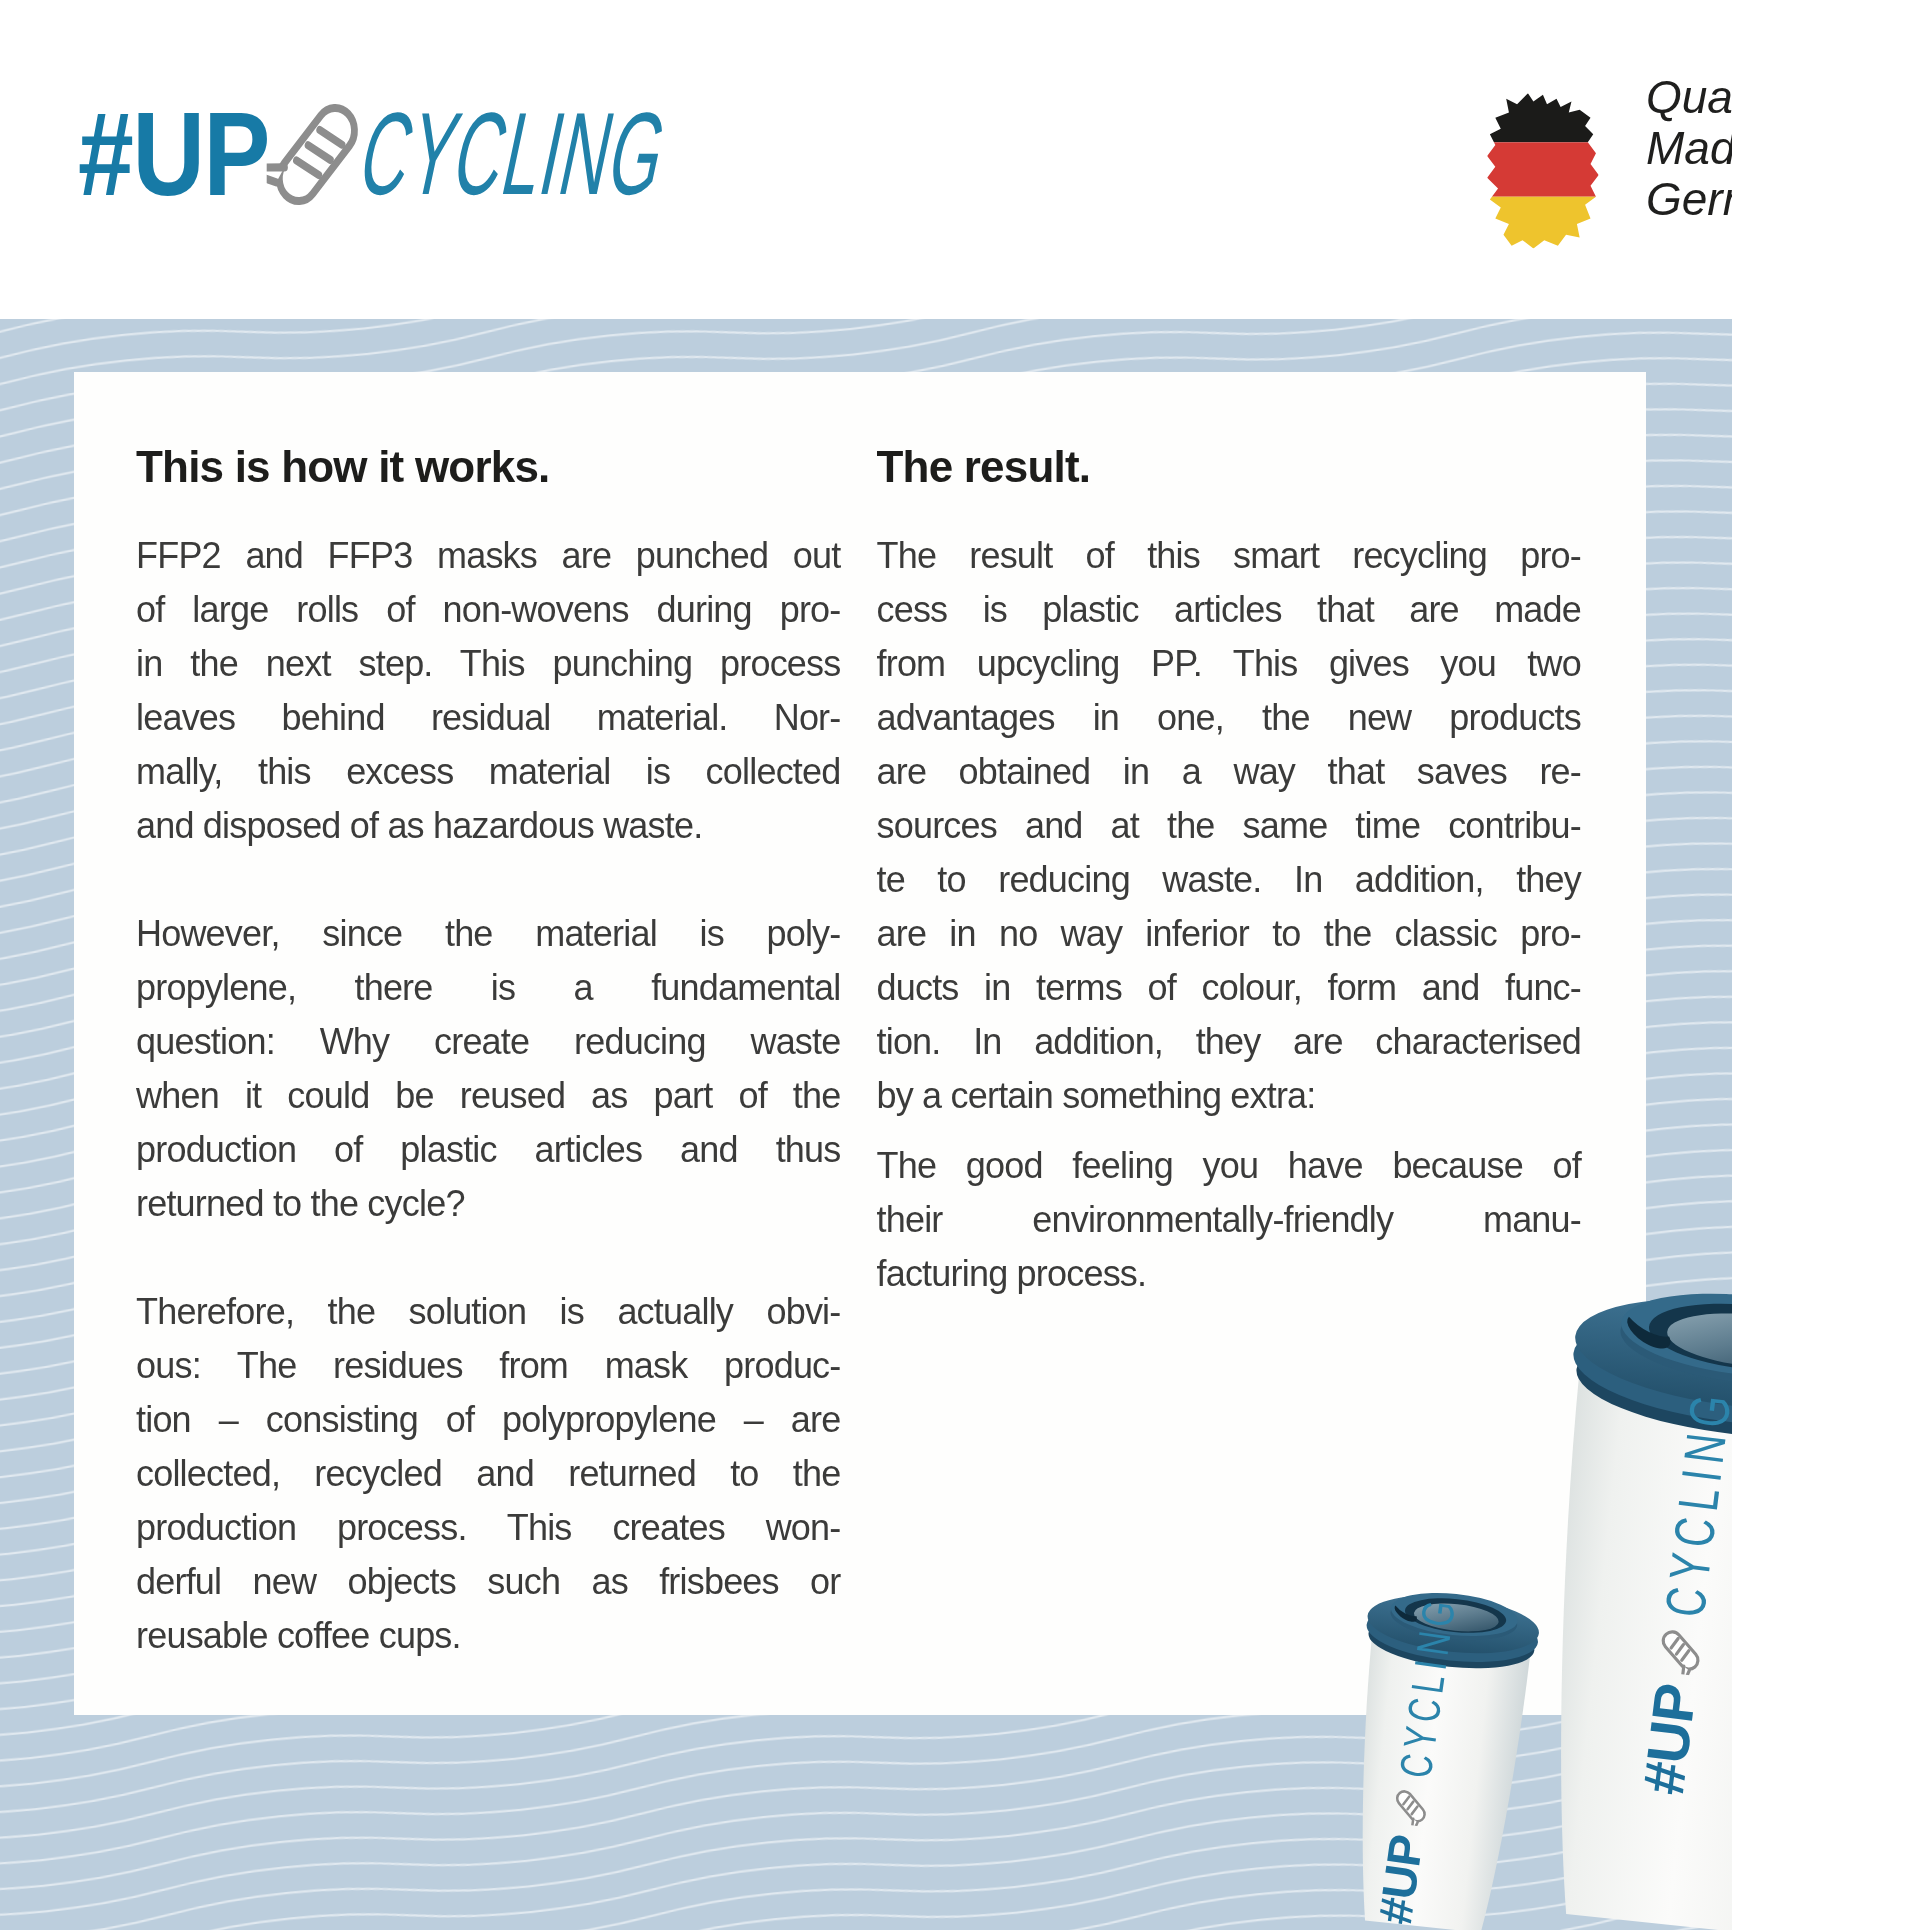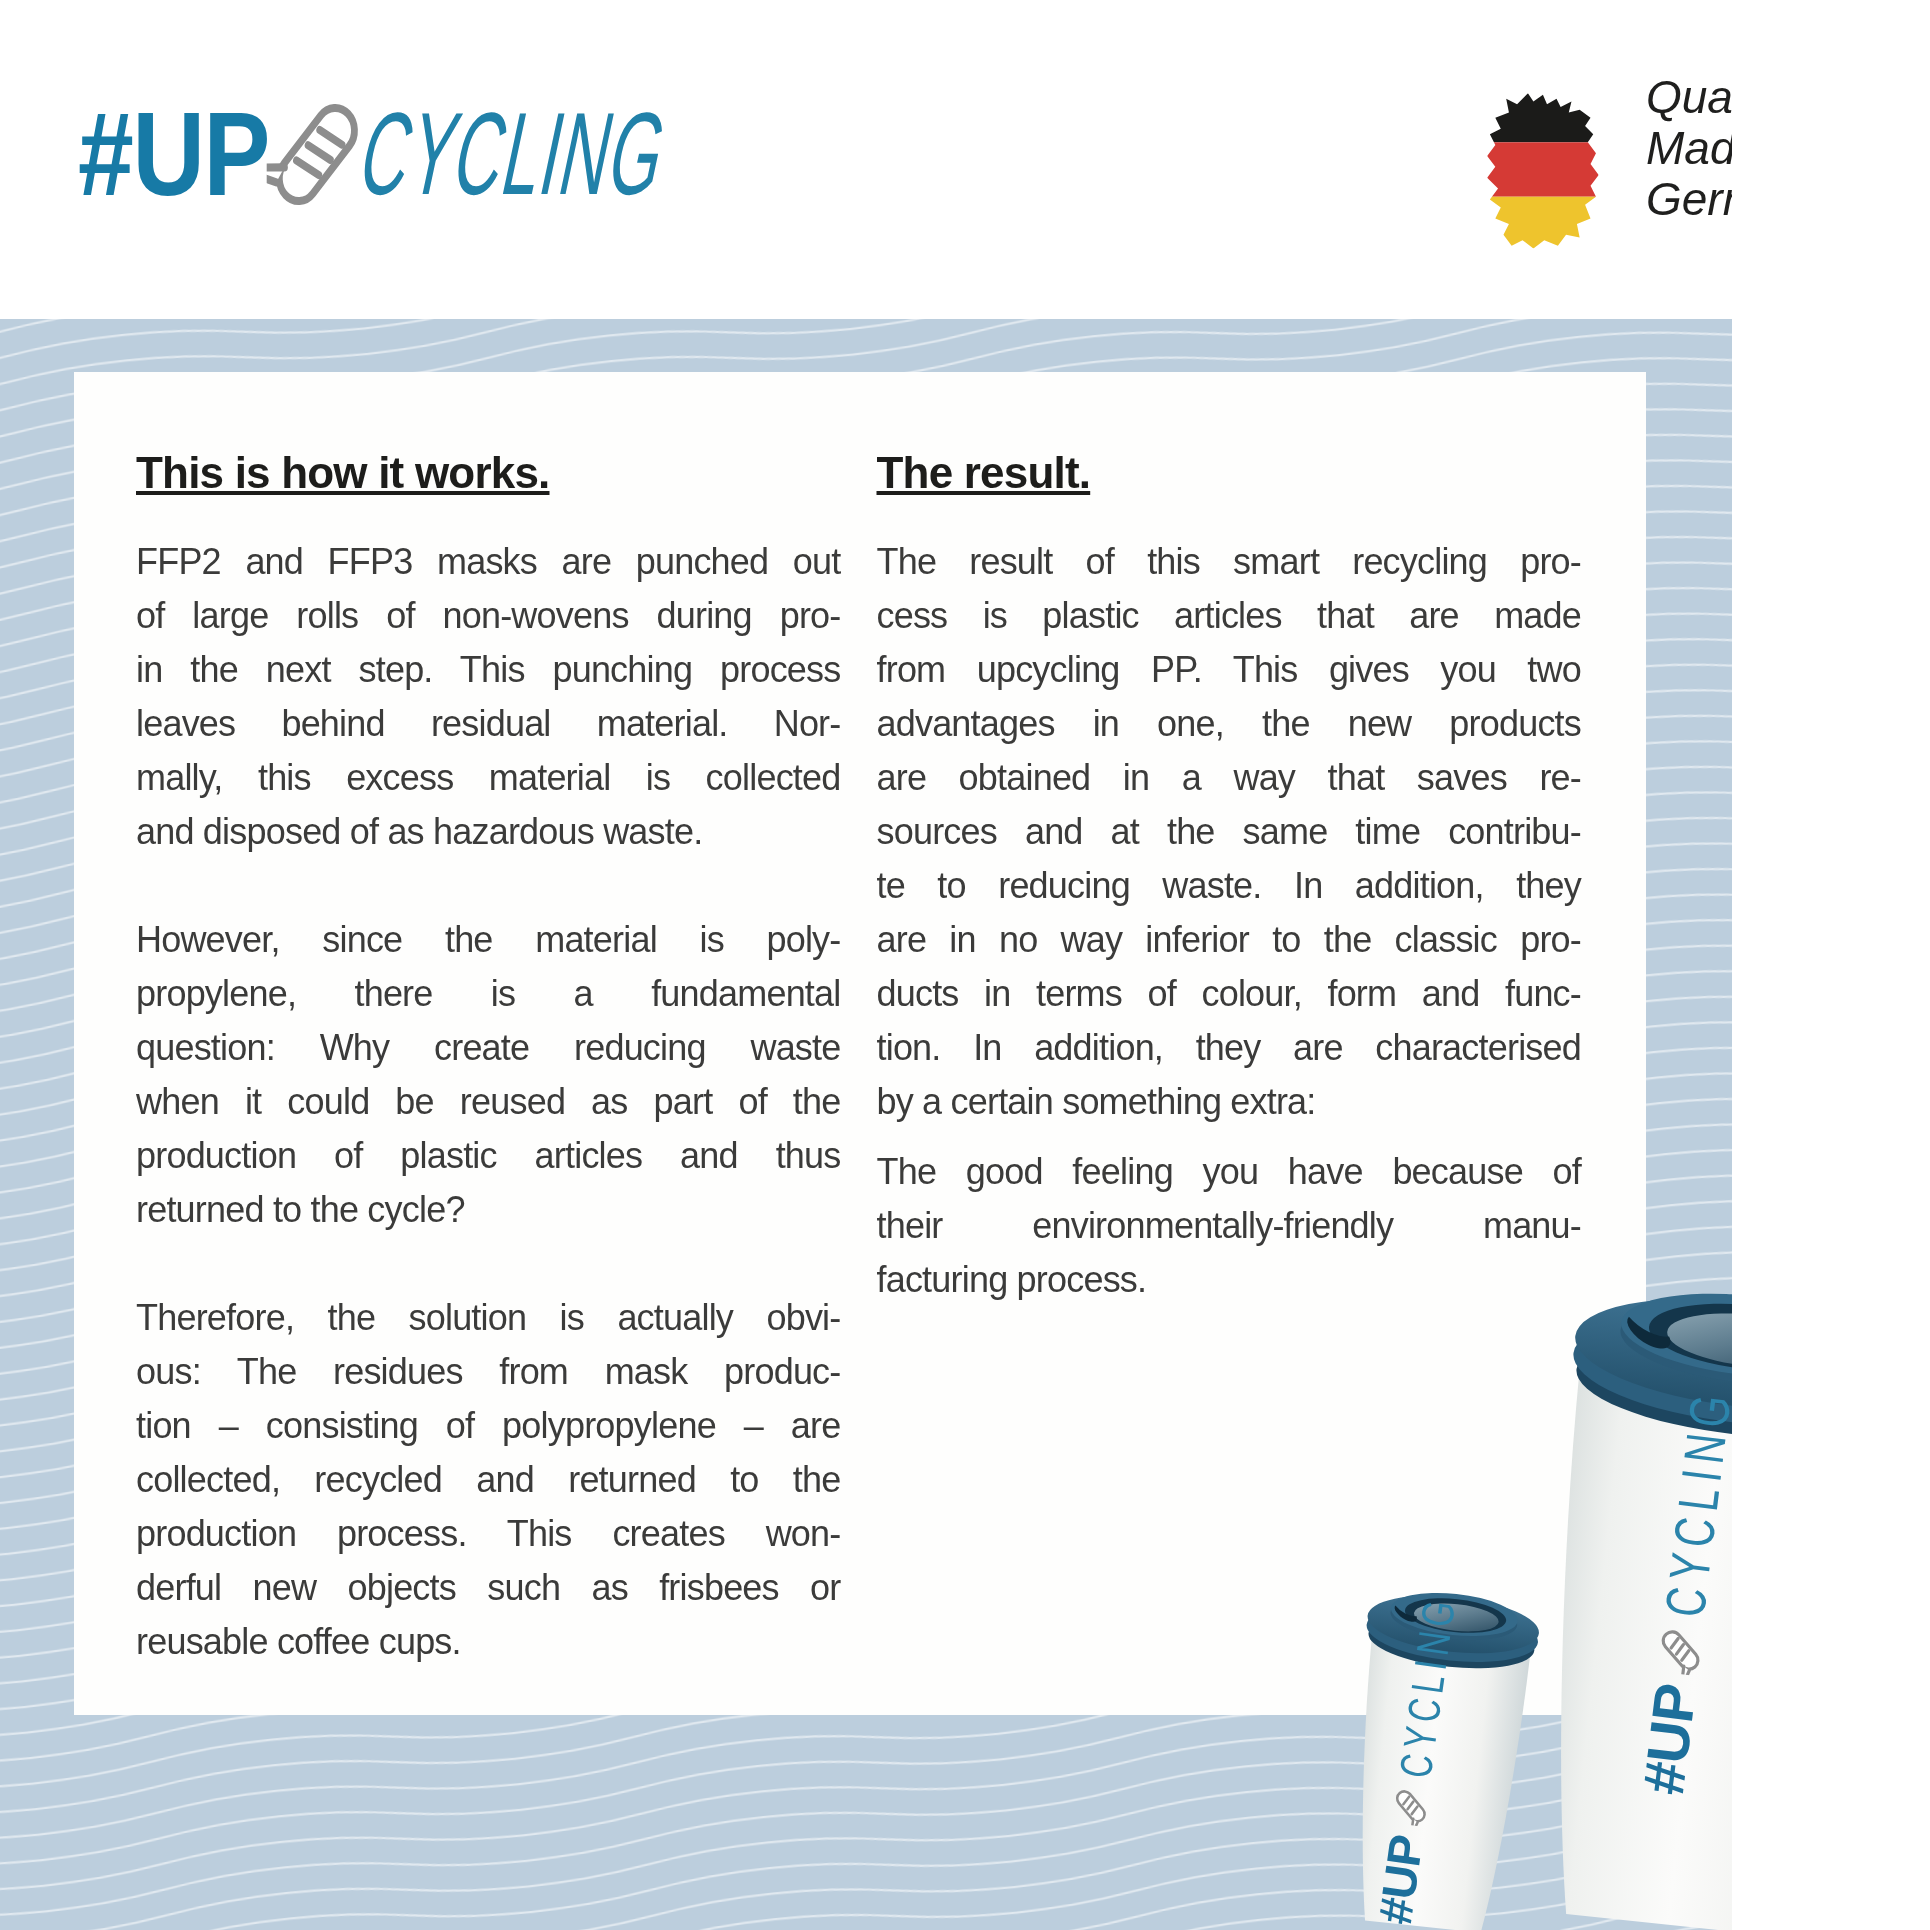--- a/index.html
+++ b/index.html
@@ -18,21 +18,21 @@
   .logo-mask{width:117px;height:156px;margin:0 -3.1px;overflow:visible;}
   .logo-cycling{font-size:117px;font-weight:400;color:#2181a9;letter-spacing:2.3px;
         transform:skewX(-14deg) scaleX(.66);transform-origin:left center;display:inline-block;}
   .badge{position:absolute;left:1479px;top:72px;display:flex;align-items:flex-start;gap:31px;}
   .badge-map{width:136px;height:195px;overflow:visible;}
   .badge-text{font-size:46px;line-height:51px;font-style:italic;color:#1f1f1e;font-weight:500;}
 
   
   .card{position:absolute;left:74px;top:372px;width:1572px;height:1343px;background:#fefefd;}
   .article{display:grid;grid-template-columns:1fr 1fr;gap:36px;padding:68px 65px 0 62px;}
-  .col-heading{font-size:44px;font-weight:700;color:#1d1d1b;margin:8px 0 37px 0;letter-spacing:-0.8px;text-decoration:underline;}
+  .col-heading{font-size:44px;font-weight:700;color:#1d1d1b;margin:2px 0 37px 0;letter-spacing:-0.8px;}
   .para{font-size:36px;line-height:54px;color:#3b3b3a;letter-spacing:-0.8px;}
   .para + .para{margin-top:54px;}
   .para.cont{margin-top:16px;}
   .jline{text-align:justify;text-align-last:justify;}
   .para .jline:last-child{text-align-last:left;}
 
   
   .cup{position:absolute;overflow:visible;}
   .cup svg{overflow:visible;display:block;}
   .cup-big{left:1506px;top:1167px;width:424px;height:763px;}

